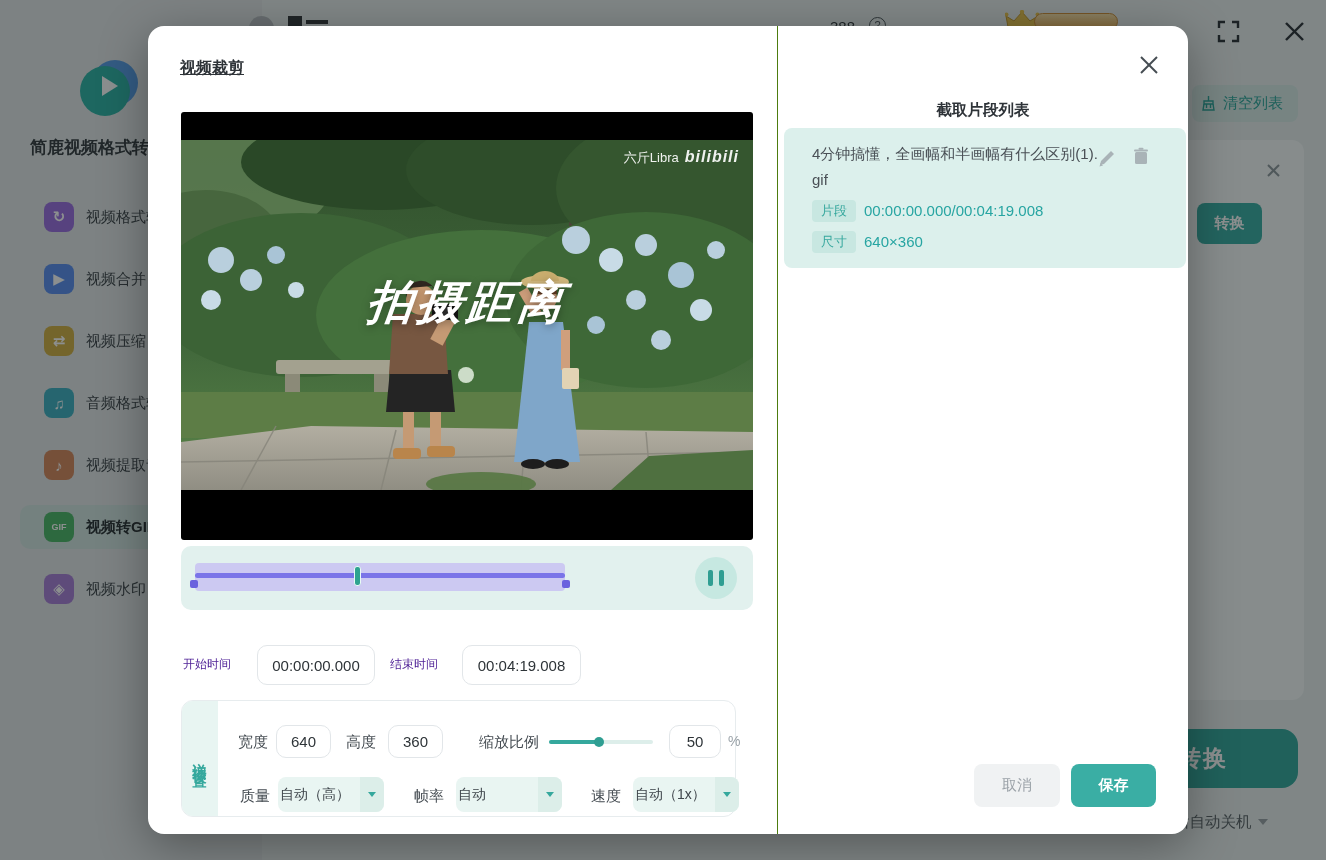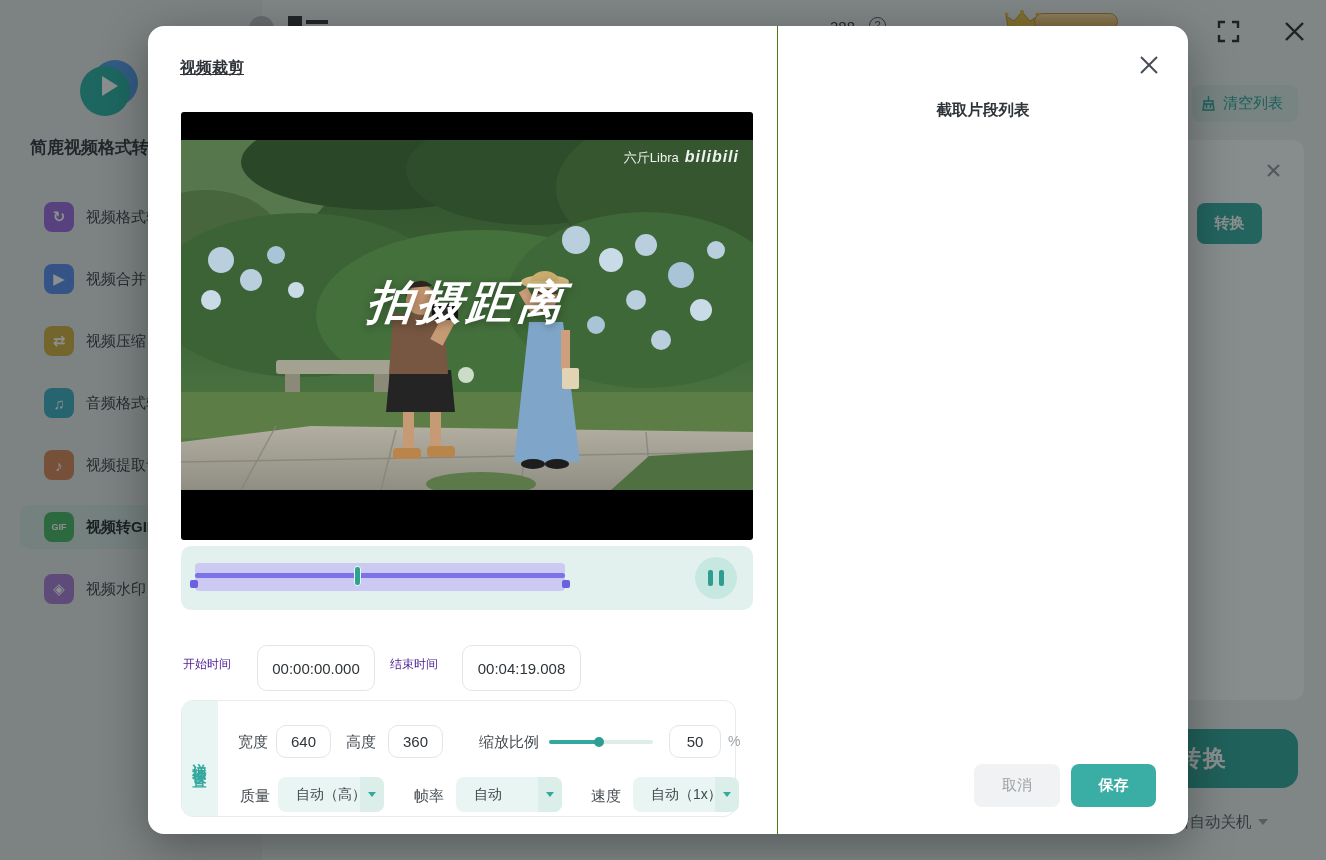--- a/index.html
+++ b/index.html
@@ -56,37 +56,37 @@
   .pline { position:absolute; left:0; top:10px; width:370px; height:5px; background:#7a74e8; border-radius:3px; }
   .playhead { position:absolute; left:159px; top:3px; width:7px; height:20px; background:#2fa390; border:1px solid #e9fbf6; border-radius:3px; }
   .th { position:absolute; width:8px; height:8px; background:#6a61de; border-radius:2px; top:17px; }
   .th.l { left:-5px; } .th.r { left:367px; }
   .ptime { position:absolute; left:390px; top:0; height:64px; display:flex; align-items:center; font-size:13.5px; color:#8a9299; }
   .pause { position:absolute; left:514px; top:11px; width:42px; height:42px; border-radius:50%; background:#c6e8e1; display:flex; align-items:center; justify-content:center; gap:6px; }
   .pause i { display:block; width:5px; height:16px; background:#2f9e92; border-radius:2px; }
 
   .m-lbl { position:absolute; top:619px; height:38px; line-height:38px; font-size:12px; color:#4c1d95; white-space:nowrap; }
   .ti { position:absolute; border:1px solid #e2e6e9; border-radius:10px; background:#fff; text-align:center; font-size:15px; color:#2e3438; font-family:inherit; outline:none; }
-  .ti.t { top:619px; height:46px; }
+  .ti.t { top:619px; height:40px; }
   .add-btn { position:absolute; left:476px; top:618px; width:129px; height:40px; border-radius:20px; background:#3aaea4; color:#fff; font-size:15px; font-weight:bold; display:flex; align-items:center; justify-content:center; gap:8px; }
   .ham { display:flex; flex-direction:column; gap:3px; }
   .ham i { display:block; width:14px; height:2px; background:#fff; border-radius:1px; }
 
   .dpanel { position:absolute; left:33px; top:674px; width:555px; height:117px; border:1px solid #e7ecee; border-radius:12px; background:#fff; }
   .dtab { position:absolute; left:0; top:0; width:36px; height:115px; background:#e8f5f2; border-radius:11px 0 0 11px; display:flex; align-items:center; justify-content:center; }
   .dtab span { writing-mode:vertical-rl; font-size:14px; font-weight:bold; color:#35a89d; letter-spacing:4px; }
   .d-lbl { position:absolute; font-size:15px; color:#454c52; white-space:nowrap; }
   .r1 { top:24px; height:33px; line-height:33px; } .r2 { top:77px; height:35px; line-height:35px; }
   .ti.d { top:24px; height:33px; }
   .sl-track { position:absolute; left:367px; top:39px; width:104px; height:4px; border-radius:2px; background:#ddeeea; }
   .sl-fill { position:absolute; left:0; top:0; width:49px; height:4px; border-radius:2px; background:#35a89d; }
   .sl-dot { position:absolute; left:45px; top:-3px; width:10px; height:10px; border-radius:50%; background:#2f9e92; }
   .pct { position:absolute; left:546px; top:24px; line-height:33px; font-size:14px; color:#9aa2a8; }
   .dd { position:absolute; top:76px; height:35px; background:#e9f5f2; border-radius:8px; }
-  .dd-text { display:block; line-height:35px; padding-left:18px; font-size:14px; color:#3f464c; white-space:nowrap; }
+  .dd-text { display:block; line-height:35px; padding-left:2px; font-size:14px; color:#3f464c; white-space:nowrap; }
   .dd-caret { position:absolute; right:0; top:0; width:24px; height:35px; background:#dceee9; border-radius:0 8px 8px 0; display:flex; align-items:center; justify-content:center; }
   .dd-caret b { width:0; height:0; border-left:4px solid transparent; border-right:4px solid transparent; border-top:5px solid #35a89d; }
 
   
   .modal-right { position:absolute; left:629px; top:0; width:411px; height:808px; border-left:1px solid #4d7c0f; border-radius:0 16px 16px 0; }
   .m-close { position:absolute; left:360px; top:28px; width:22px; height:22px; cursor:pointer; }
   .list-title { position:absolute; left:0; top:74px; width:100%; text-align:center; font-size:15.5px; font-weight:bold; color:#2e3338; }
   .clip-card { position:absolute; left:6px; top:102px; width:402px; height:140px; background:#dcf0ec; border-radius:8px; }
   .clip-name { position:absolute; left:28px; top:13px; width:288px; font-size:15px; line-height:26px; color:#4a5056; word-break:break-all; }
   .ic-btn { position:absolute; width:18px; height:18px; }
@@ -345,17 +345,37 @@
 
   <div class="modal-right">
     <svg class="m-close" viewBox="0 0 22 22">
       <g stroke="#454c52" stroke-width="2" fill="none">
           <path d="M3 3 L19 19"></path>
           <path d="M19 3 L3 19"></path>
         </g>
     </svg>
     <div class="list-title">截取片段列表</div>
 
+    <div class="clip-card">
+      <div class="clip-name">4分钟搞懂，全画幅和半画幅有什么区别(1).gif</div>
+      <svg class="ic-btn edit-btn" viewBox="0 0 18 18">
+        <g fill="#a9b3b7">
+            <path d="M2 16 L3 12 L13 2 L16 5 L6 15 Z"></path>
+            <path d="M1.5 17.5 L5 16.5 L2.5 14 Z"></path>
+          </g>
+      </svg>
+      <svg class="ic-btn del-btn" viewBox="0 0 18 18">
+        <g fill="#a9b3b7">
+            <rect x="3" y="5" width="12" height="12" rx="1.5"></rect>
+            <rect x="2" y="2.5" width="14" height="2" rx="1"></rect>
+            <rect x="6.5" y="0.8" width="5" height="2" rx="1"></rect>
+          </g>
+      </svg>
+      <div class="badge b1">片段</div>
+      <div class="bval" style="top:72px">00:00:00.000/00:04:19.008</div>
+      <div class="badge b2">尺寸</div>
+      <div class="bval" style="top:103px">640×360</div>
+    </div>
 
     <div class="cancel-btn">取消</div>
     <div class="save-btn">保存</div>
   </div>
 </div>
 
 </body></html>

